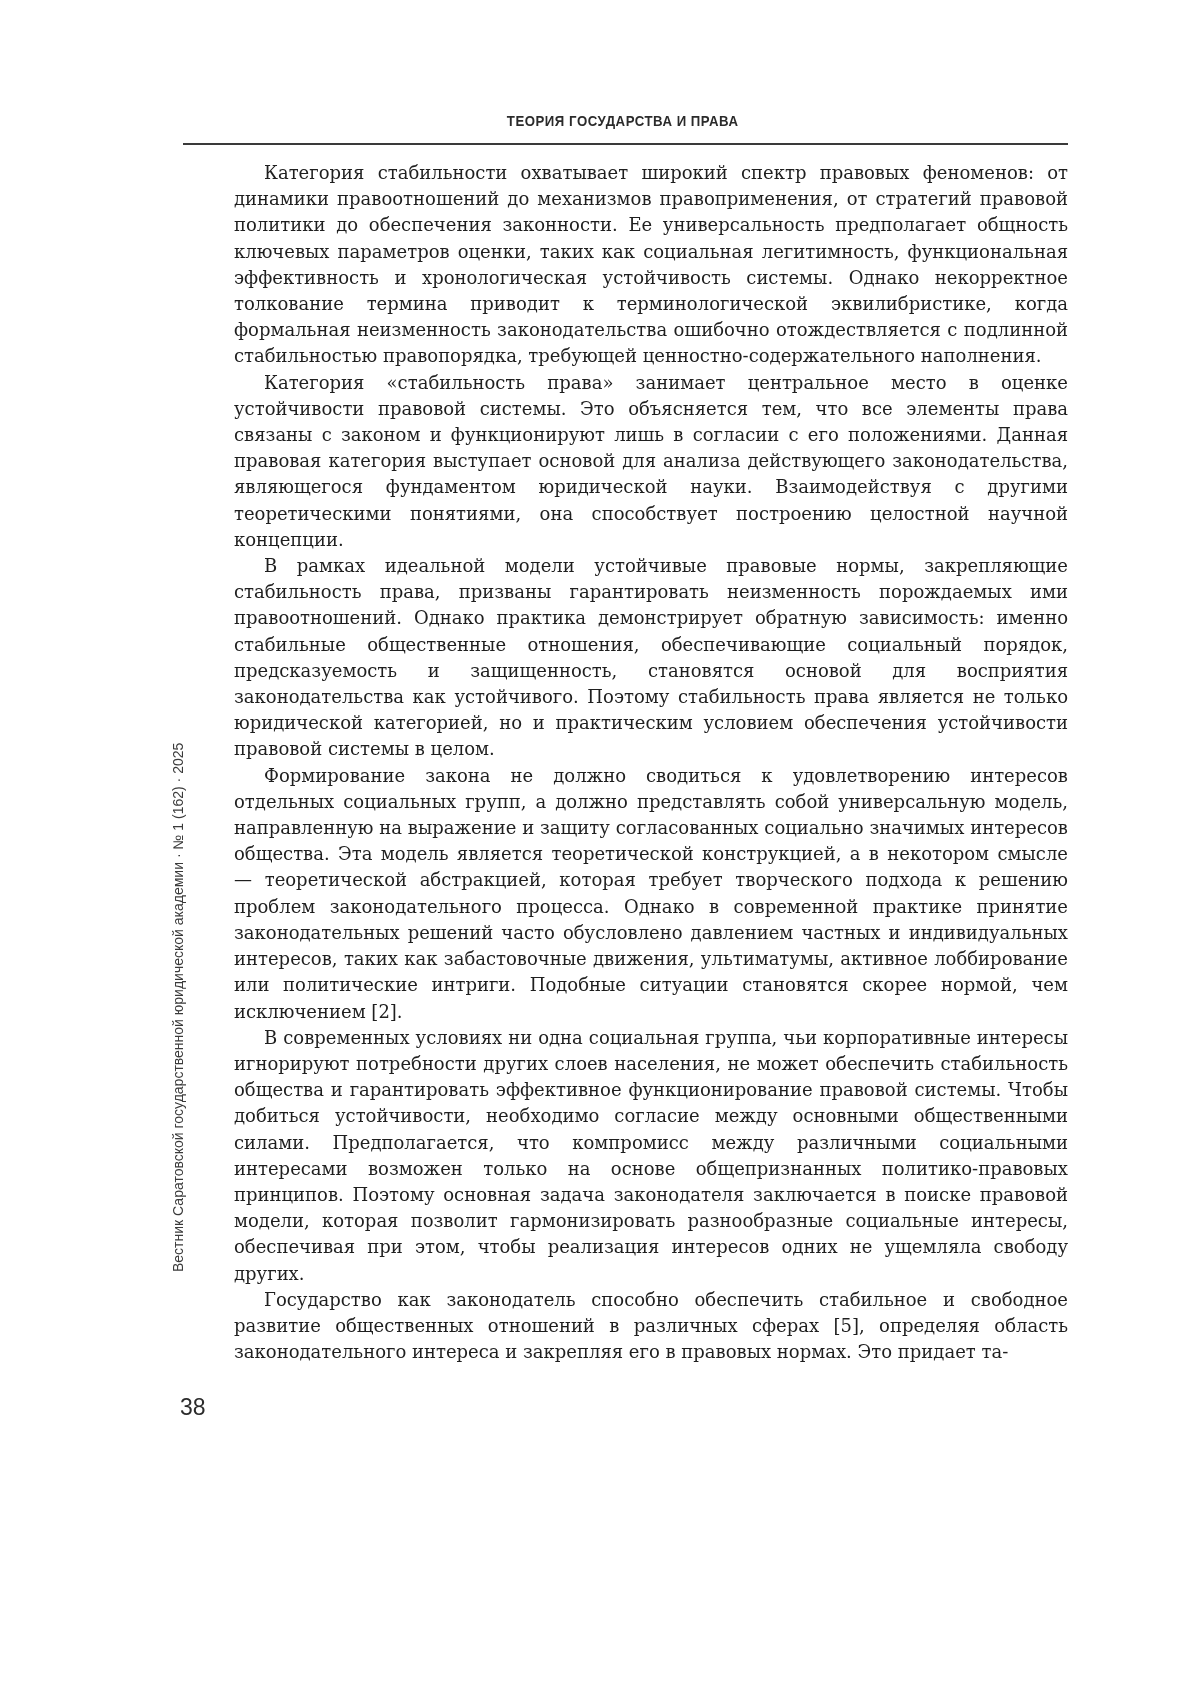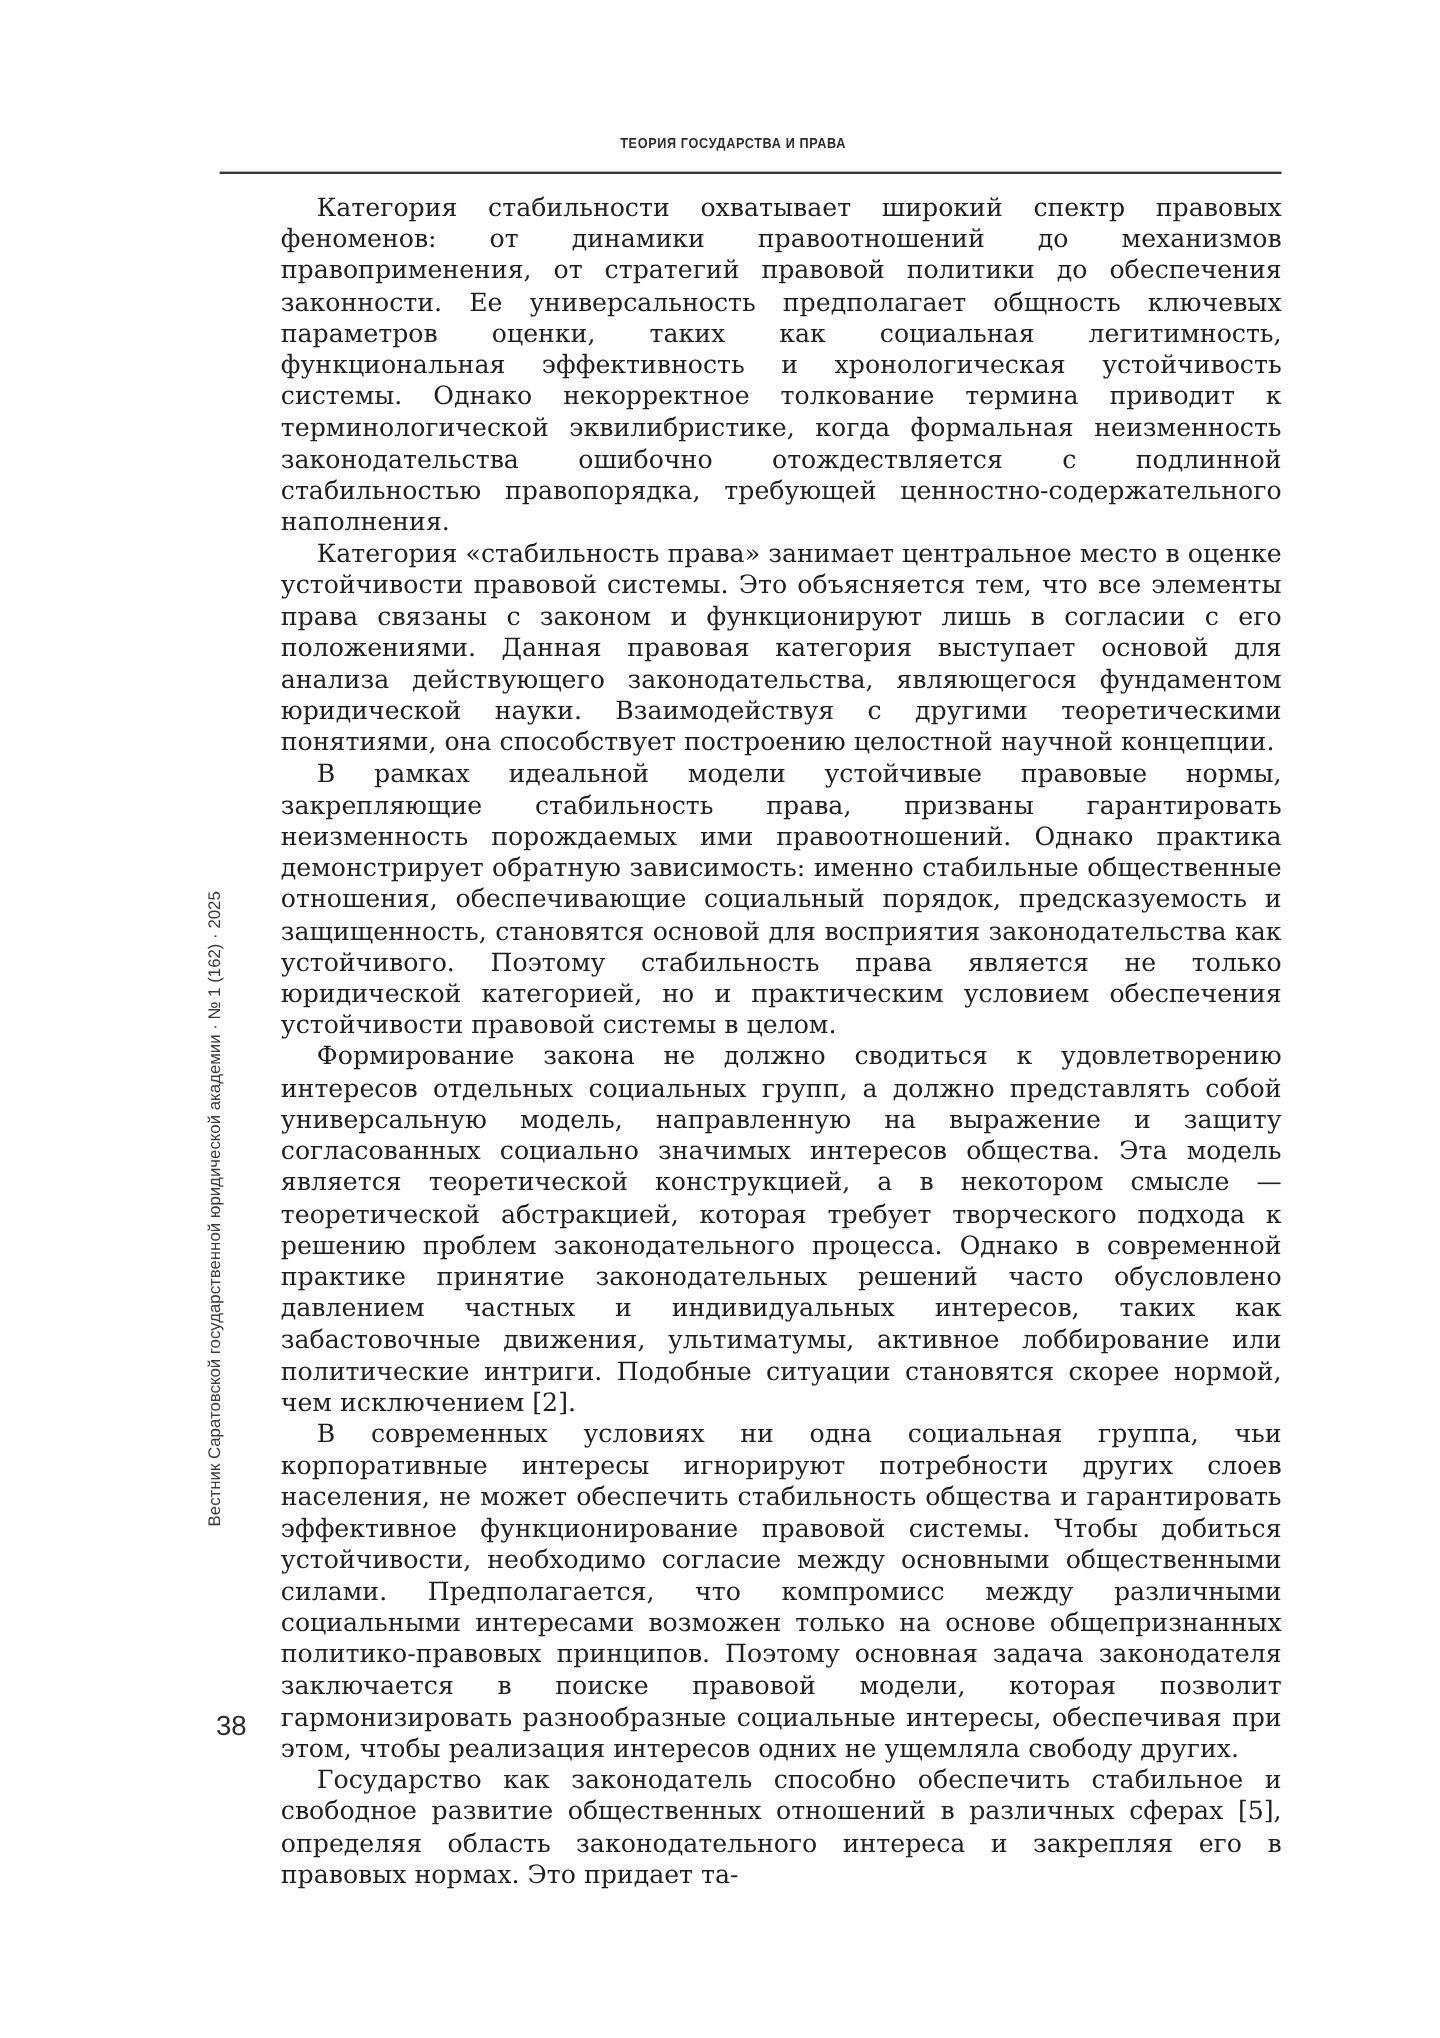--- a/index.html
+++ b/index.html
@@ -5,42 +5,42 @@
   html,body{margin:0;padding:0;background:#ffffff;}
   .page{
     position:relative;
     width:1200px;height:1698px;
     background:#ffffff;
     overflow:hidden;
     font-family:"DejaVu Serif", serif;
   }
   .section-header{
     position:absolute;
-    left:168px;top:112px;width:885px;
+    left:180px;top:112px;width:885px;
     text-align:center;
     font-family:"Liberation Sans", sans-serif;
     font-weight:700;
-    font-size:12px;
+    font-size:15px;
     letter-spacing:0.6px;
     color:#2b2b2b;
   }
   .section-header .condense{
     display:inline-block;
     transform:scaleX(0.88);
   }
   .header-rule{
     position:absolute;
     left:183px;top:143px;width:885px;height:2px;
     background:#3a3a3a;
   }
   .body-text{
     position:absolute;
     left:234px;top:160px;width:834px;
     color:#1f1f1f;
-    font-size:21px;
+    font-size:18px;
     line-height:26.2px;
     text-align:justify;
   }
   .body-text p{
     margin:0;
     text-indent:30px;
     hyphens:auto;
   }
   .sidebar-vertical{
     position:absolute;
@@ -51,21 +51,20 @@
     font-family:"Liberation Sans", sans-serif;
     font-size:14px;
     color:#3a3a3a;
   }
   .page-number{
     position:absolute;
     left:180px;top:1394px;
     font-family:"Liberation Sans", sans-serif;
     font-size:23px;
     color:#2b2b2b;
-    margin-top:31px;
   }
 </style>
 </head>
 <body>
 
 <div class="page">
 
   <div class="section-header">
     <span class="condense">ТЕОРИЯ ГОСУДАРСТВА И ПРАВА</span>
   </div>

